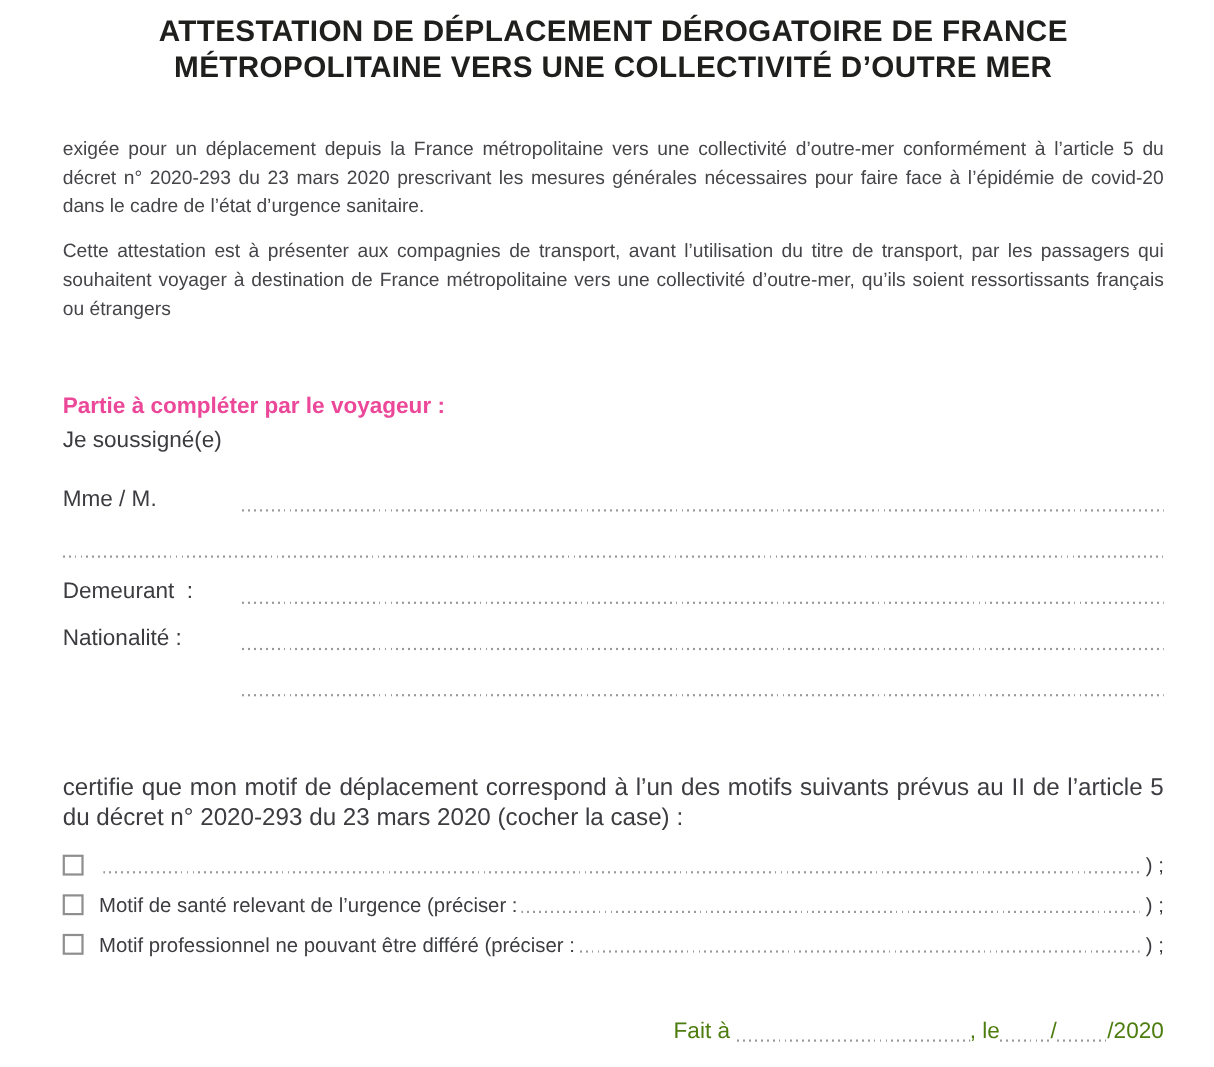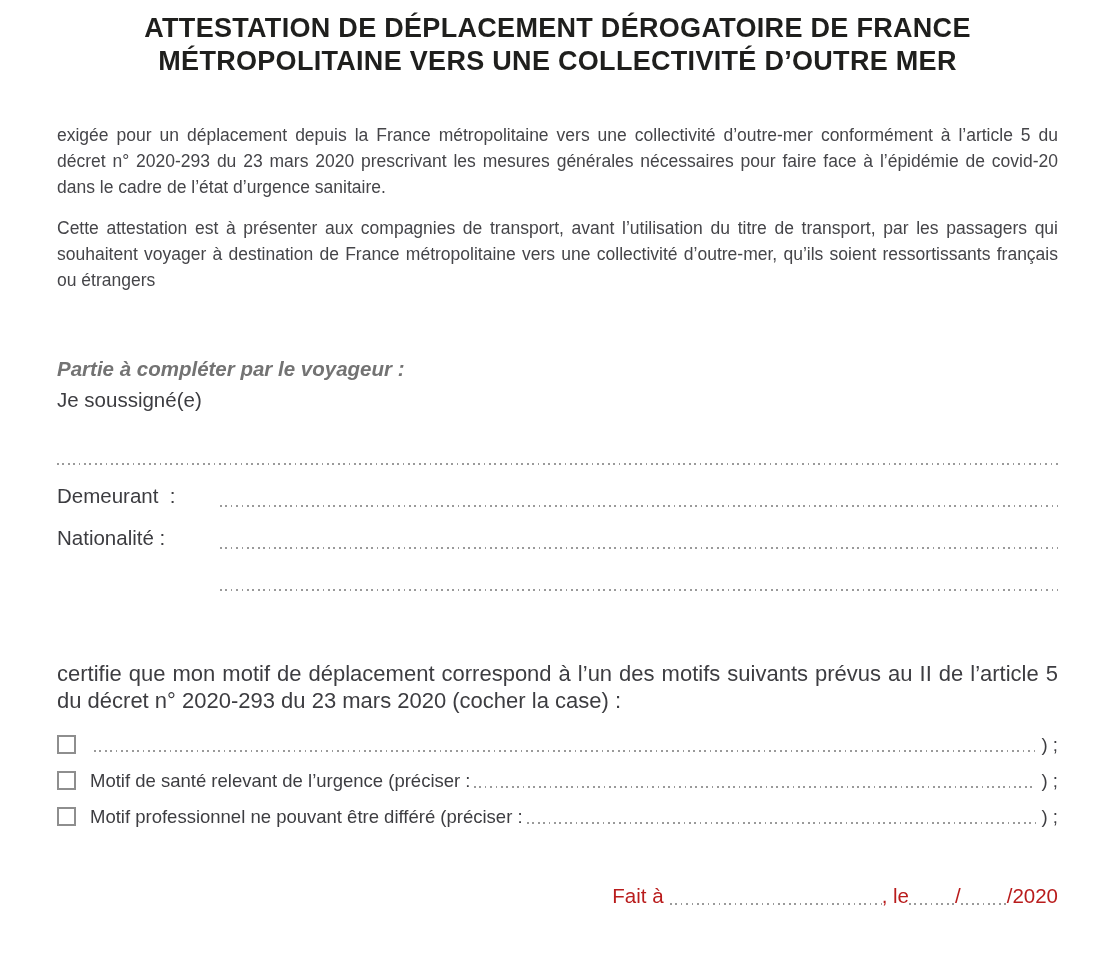--- a/index.html
+++ b/index.html
@@ -32,22 +32,21 @@
     line-height: 26px;
     text-align: justify;
     color: #454549;
   }
   .para + .para { margin-top: 15px; }
   
   .section-heading {
     margin-top: 64px;
     font-size: 20.5px;
     font-weight: bold;
-    color: #737373;
-    font-style: italic;
+    color: #ec4899;
   }
   .soussigne {
     margin-top: 7px;
     font-size: 20.5px;
     color: #3c3c40;
   }
   .fields { margin-top: 28px; }
   .field-row {
     display: flex;
     align-items: flex-end;
@@ -105,21 +104,21 @@
     margin-right: 6px;
   }
   .option-suffix { white-space: pre; }
   
   .footer-line {
     display: flex;
     align-items: flex-end;
     justify-content: flex-end;
     margin-top: 52px;
     font-size: 20.5px;
-    color: #b91c1c;
+    color: #4d7c0f;
   }
   .footer-line .label { white-space: pre; line-height: 28px; }
   .footer-line .dotline { flex: 0 0 auto; margin-bottom: 5px; }
   .dot-place { width: 212px; margin-left: 6px; }
   .dot-day   { width: 46px; }
   .dot-month { width: 46px; }
 </style>
 </head>
 <body>
 
@@ -131,20 +130,24 @@
       <div>MÉTROPOLITAINE VERS UNE COLLECTIVITÉ D’OUTRE MER</div>
     </h1>
 
     <p class="para">exigée pour un déplacement depuis la France métropolitaine vers une collectivité d’outre-mer conformément à l’article 5 du décret n° 2020-293 du 23 mars 2020 prescrivant les mesures générales nécessaires pour faire face à l’épidémie de covid-20 dans le cadre de l’état d’urgence sanitaire.</p>
     <p class="para">Cette attestation est à présenter aux compagnies de transport, avant l’utilisation du titre de transport, par les passagers qui souhaitent voyager à destination de France métropolitaine vers une collectivité d’outre-mer, qu’ils soient ressortissants français ou étrangers</p>
 
     <div class="section-heading">Partie à compléter par le voyageur :</div>
     <div class="soussigne">Je soussigné(e)</div>
 
     <div class="fields">
+      <div class="field-row">
+        <span class="field-label">Mme / M.</span>
+        <span class="dotline"></span>
+      </div>
       <div class="field-row">
         <span class="dotline"></span>
       </div>
       <div class="field-row">
         <span class="field-label">Demeurant  :</span>
         <span class="dotline"></span>
       </div>
       <div class="field-row">
         <span class="field-label">Nationalité :</span>
         <span class="dotline"></span>

